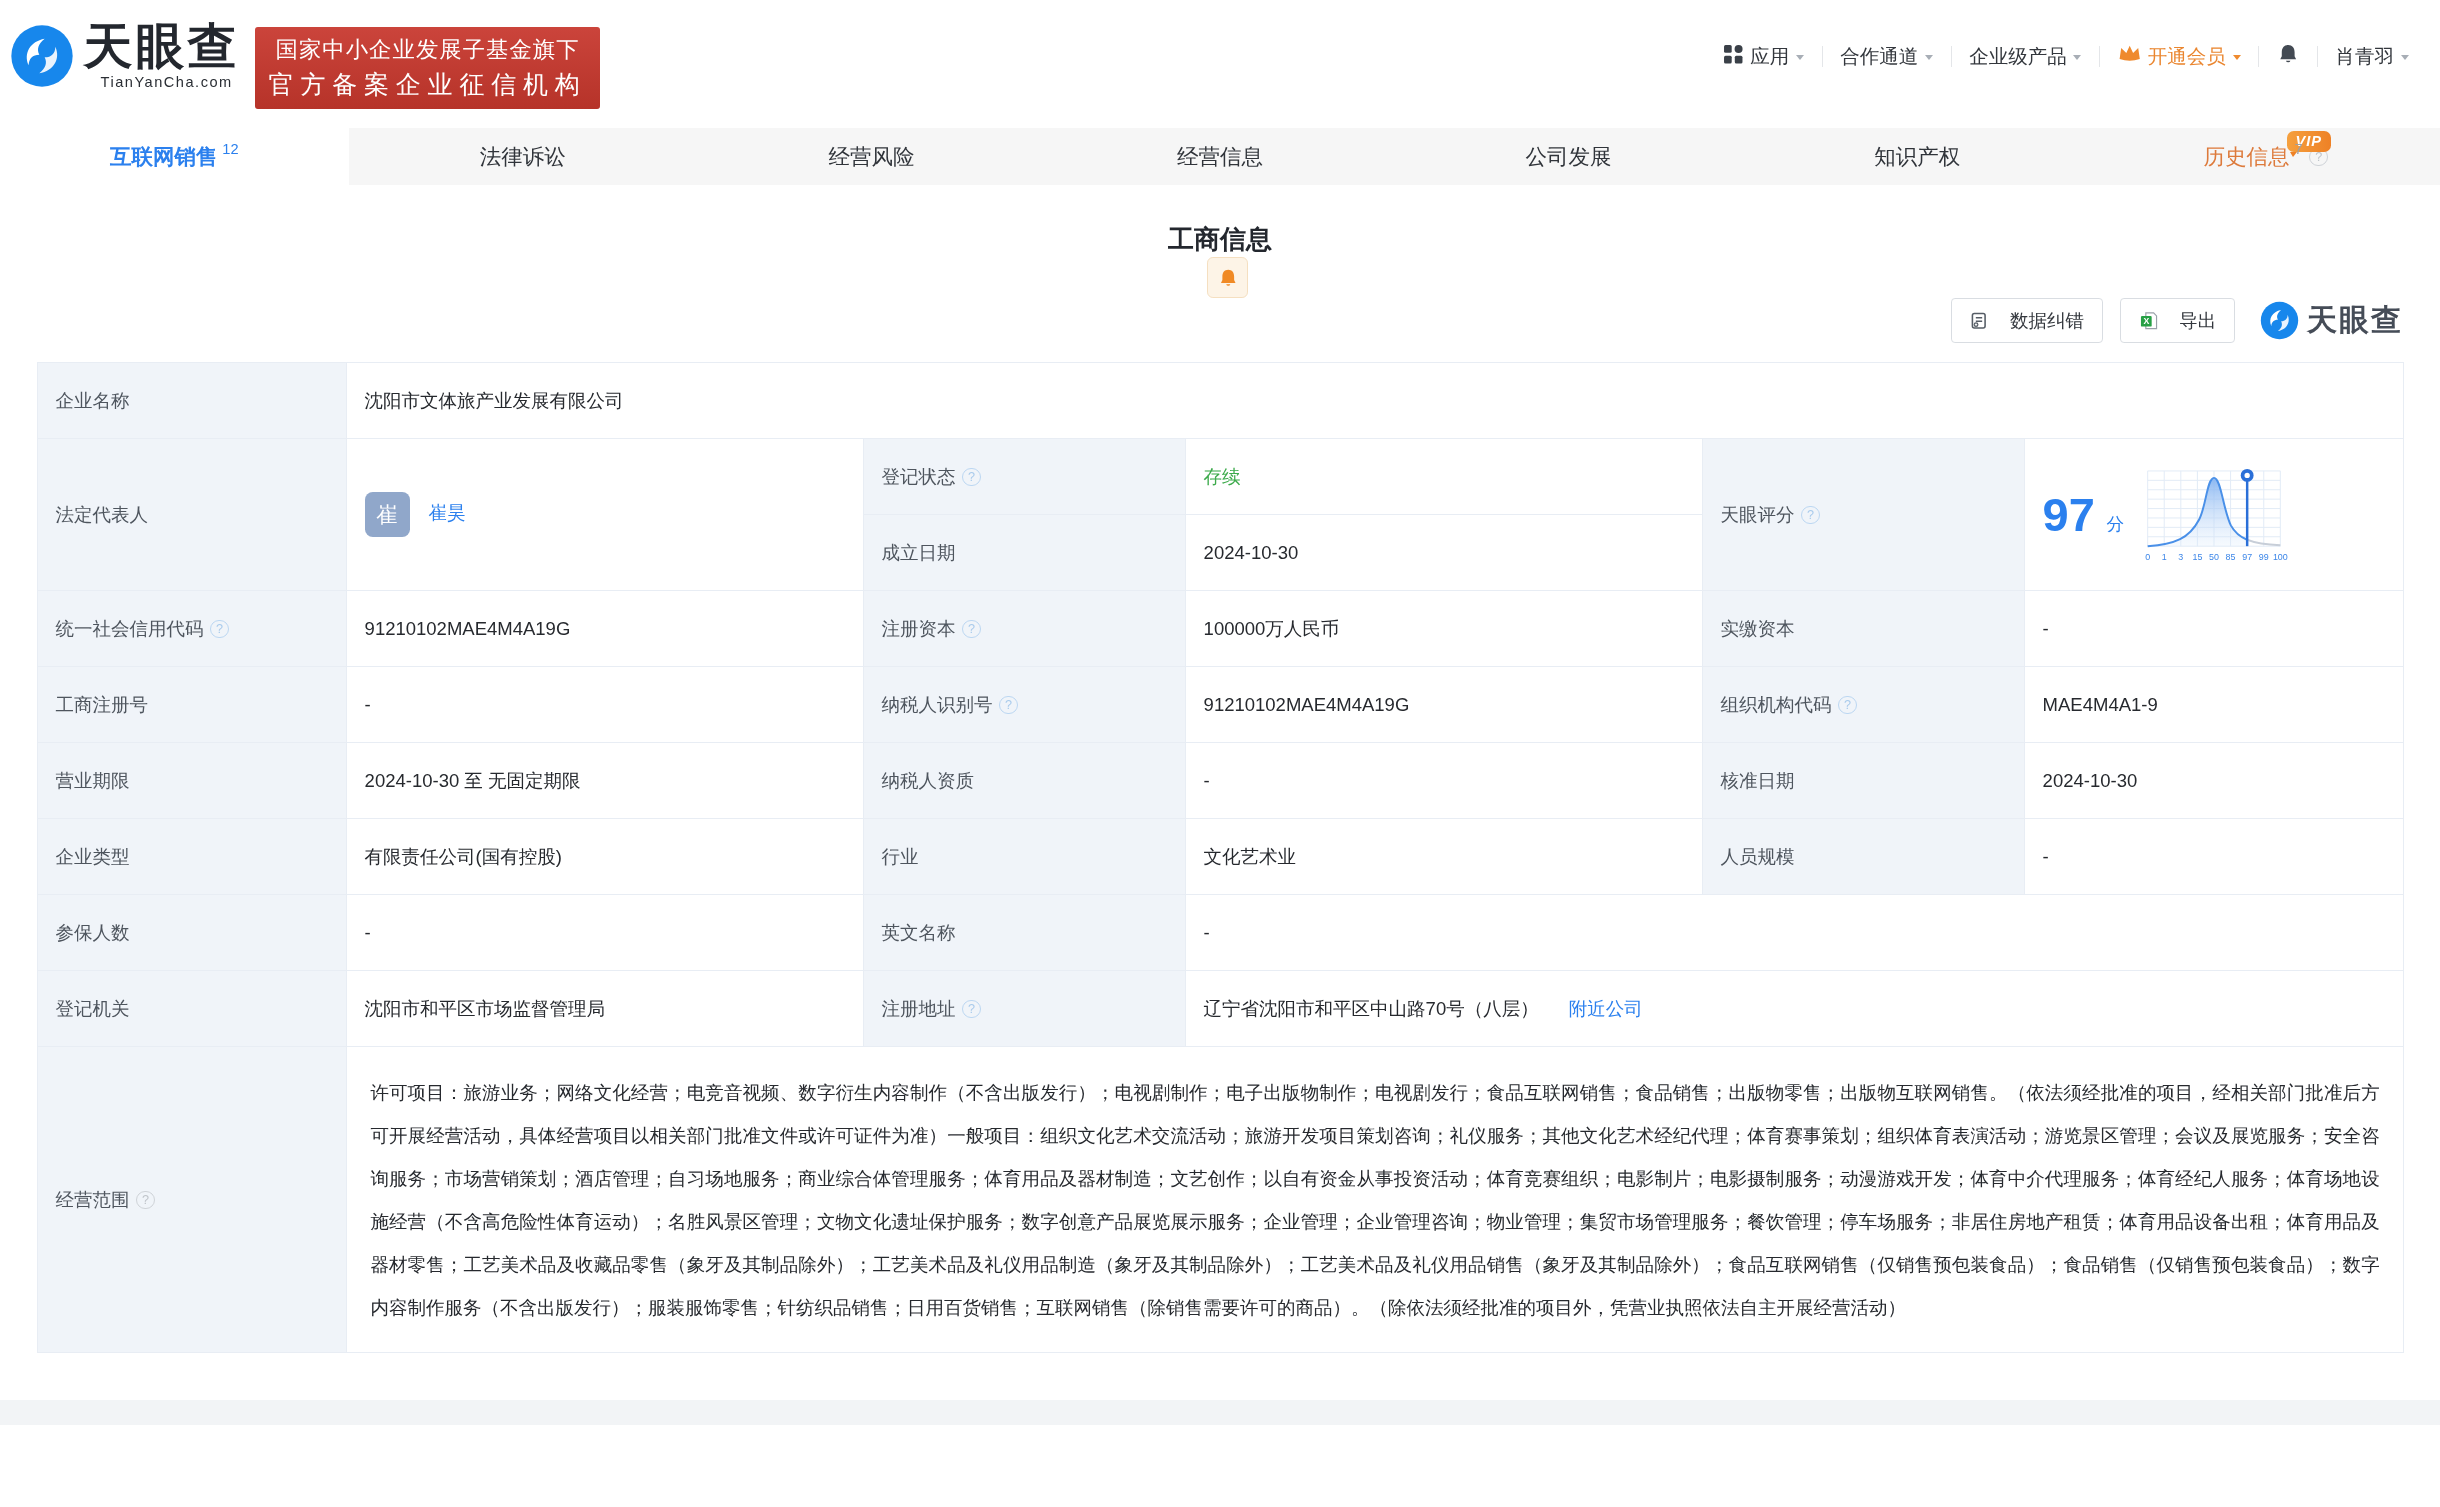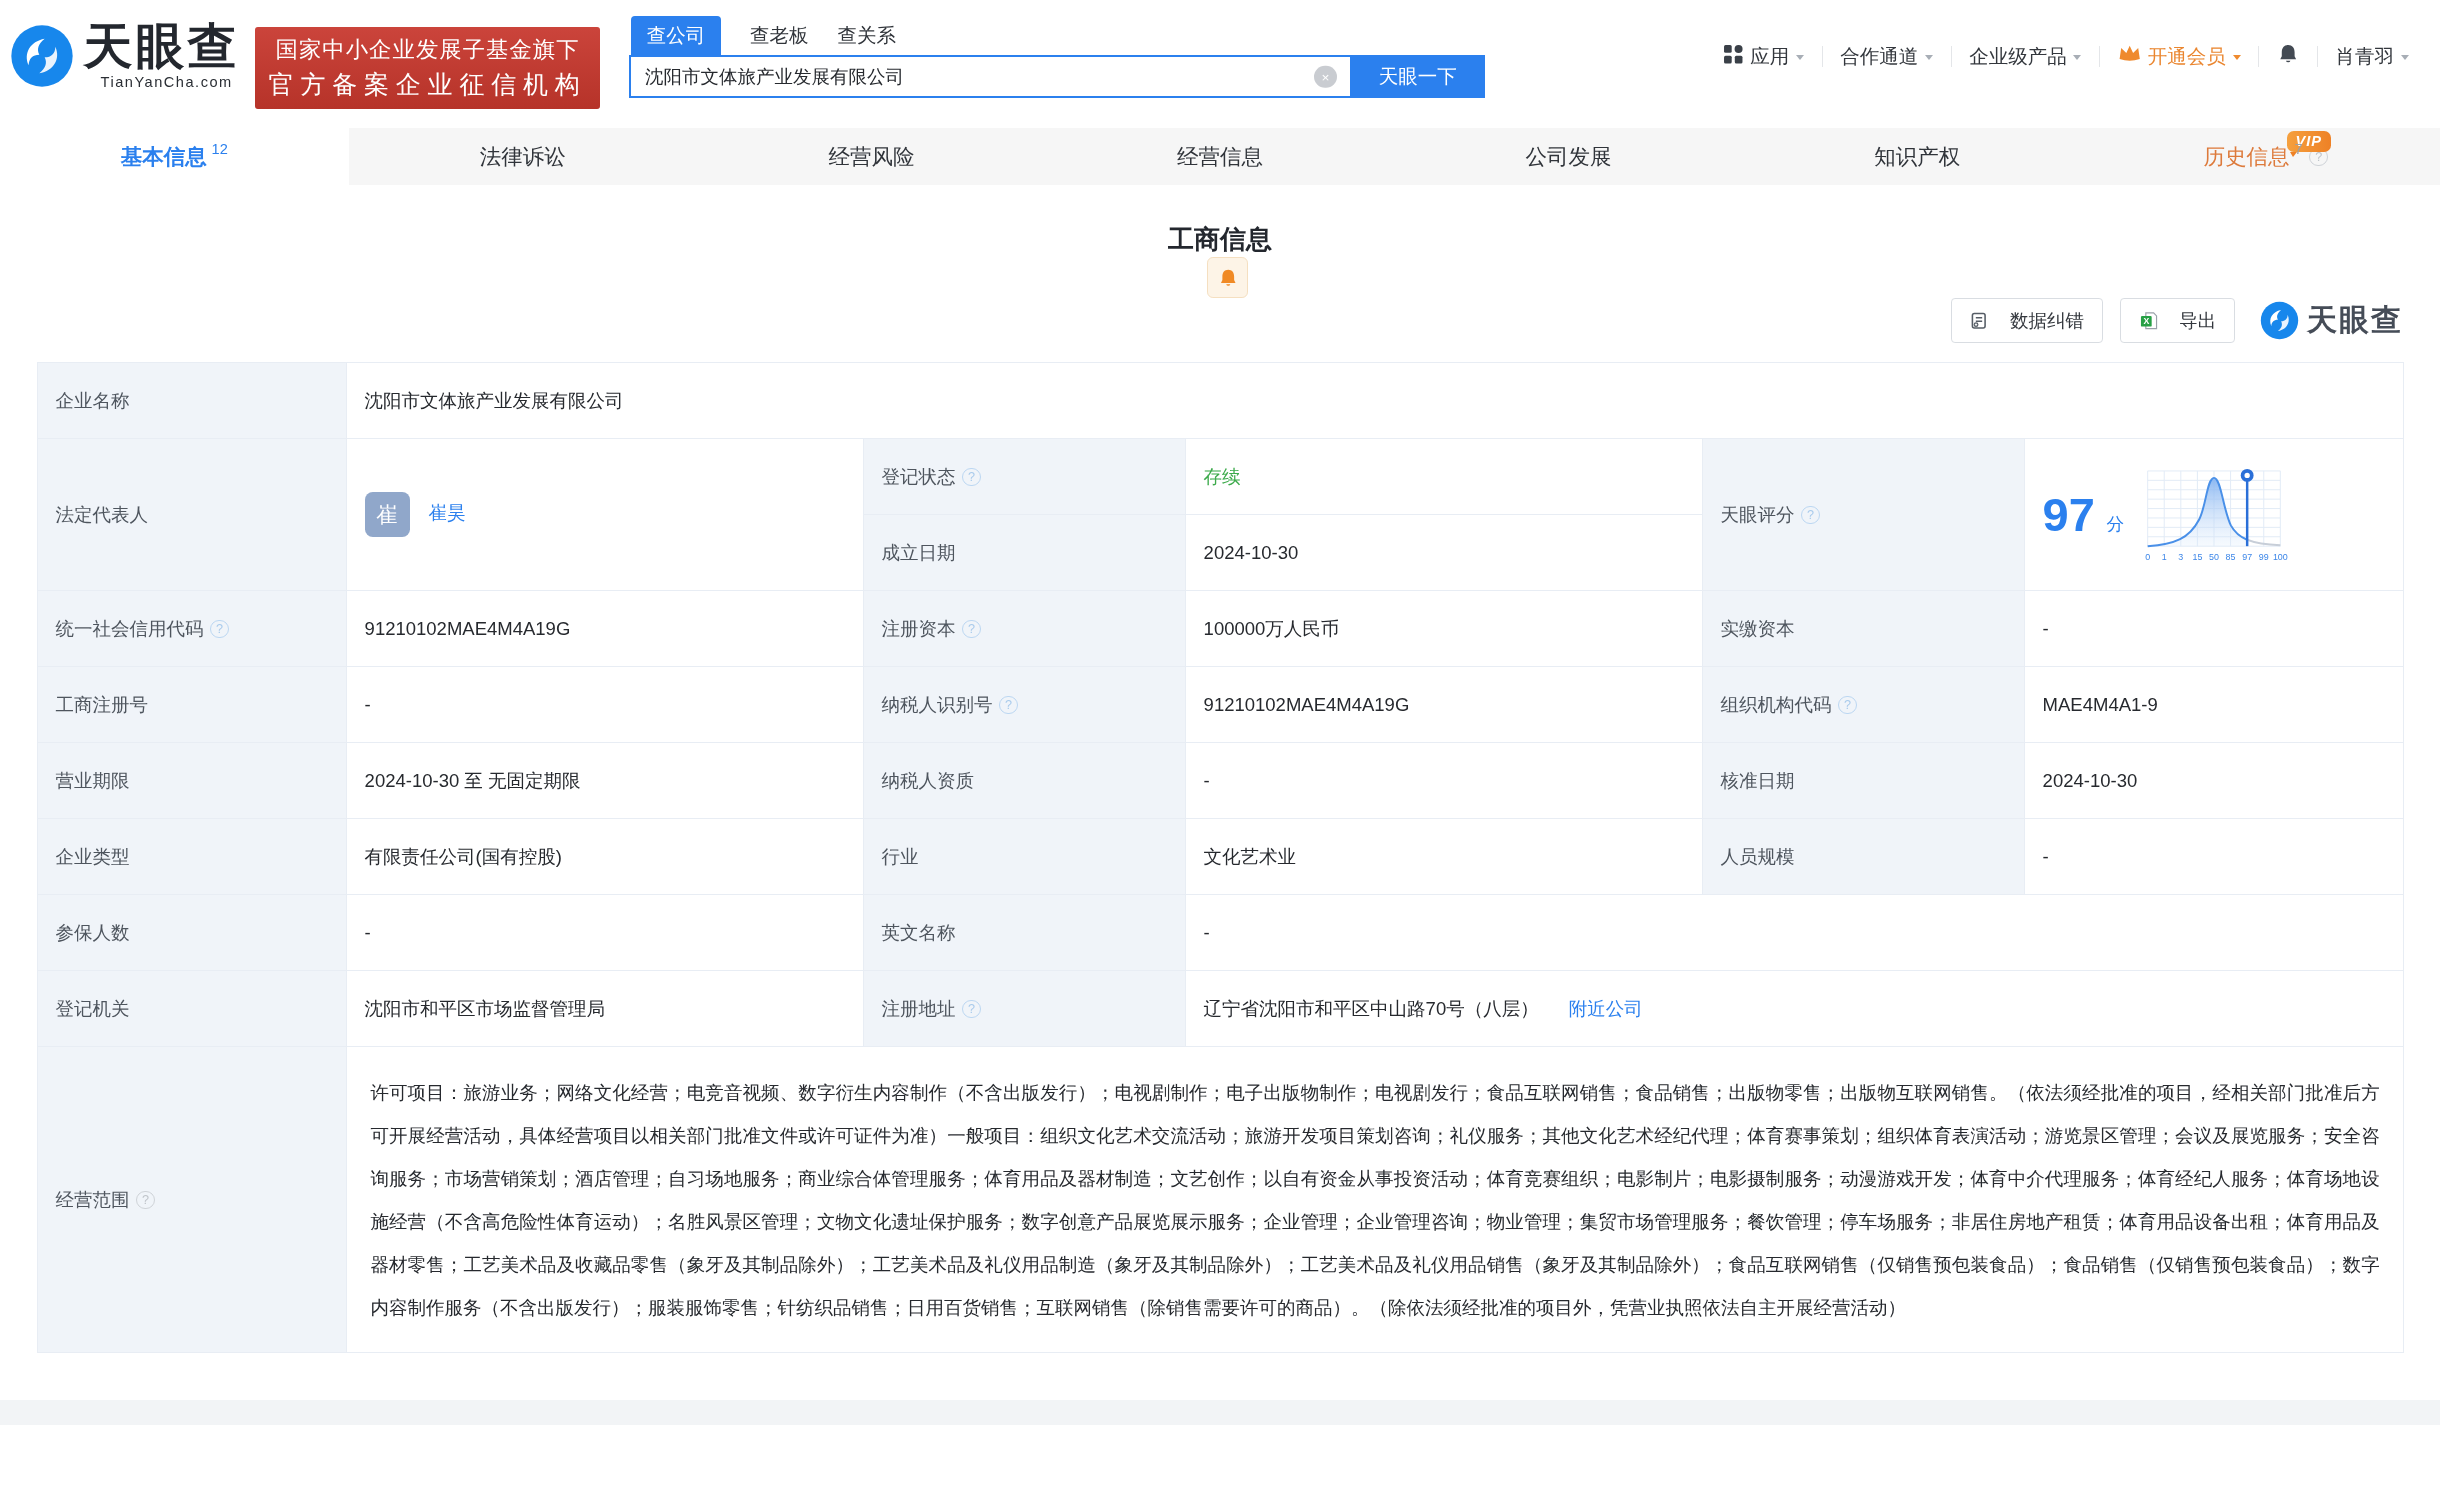--- a/index.html
+++ b/index.html
@@ -106,34 +106,20 @@
       <span class="logo-brand">天眼查</span>
       <span class="logo-domain">TianYanCha.com</span>
     </span>
   </div>
 
   <div class="gov-badge">
     <div class="l1">国家中小企业发展子基金旗下</div>
     <div class="l2">官方备案企业征信机构</div>
   </div>
 
-  <div class="search-area">
-    <div class="search-tabs">
-      <span class="search-tab active">查公司</span>
-      <span class="search-tab">查老板</span>
-      <span class="search-tab">查关系</span>
-    </div>
-    <div class="search-box">
-      <div class="input-wrap">
-        <input class="search-input" type="text" value="沈阳市文体旅产业发展有限公司" style="">
-        <span class="clear-btn">×</span>
-      </div>
-      <button class="search-btn">天眼一下</button>
-    </div>
-  </div>
 
   <div class="top-nav">
     <div class="nav-item">
       <span>
         <svg viewBox="0 0 20 20" width="20.5" height="20.5">
           <rect x="1" y="1" width="7.5" height="7.5" rx="1.5" fill="#3a4048"></rect>
           <rect x="1" y="11.5" width="7.5" height="7.5" rx="1.5" fill="#3a4048"></rect>
           <rect x="11.5" y="11.5" width="7.5" height="7.5" rx="1.5" fill="#3a4048"></rect>
           <circle cx="15.2" cy="4.8" r="3.9" fill="#3a4048"></circle>
         </svg>
@@ -173,21 +159,21 @@
     <span class="nav-divider"></span>
     <div class="nav-item">
       <span>肖青羽</span>
       <span class="caret"></span>
     </div>
   </div>
 </div>
 
 <div class="tabbar">
   <div class="tab tab--active">
-    <span>基本信息</span>
+    <span>互联网销售</span>
     <span class="tab-count">12</span>
   </div>
   <div class="tab">
     <span>法律诉讼</span>
   </div>
   <div class="tab">
     <span>经营风险</span>
   </div>
   <div class="tab">
     <span>经营信息</span>

